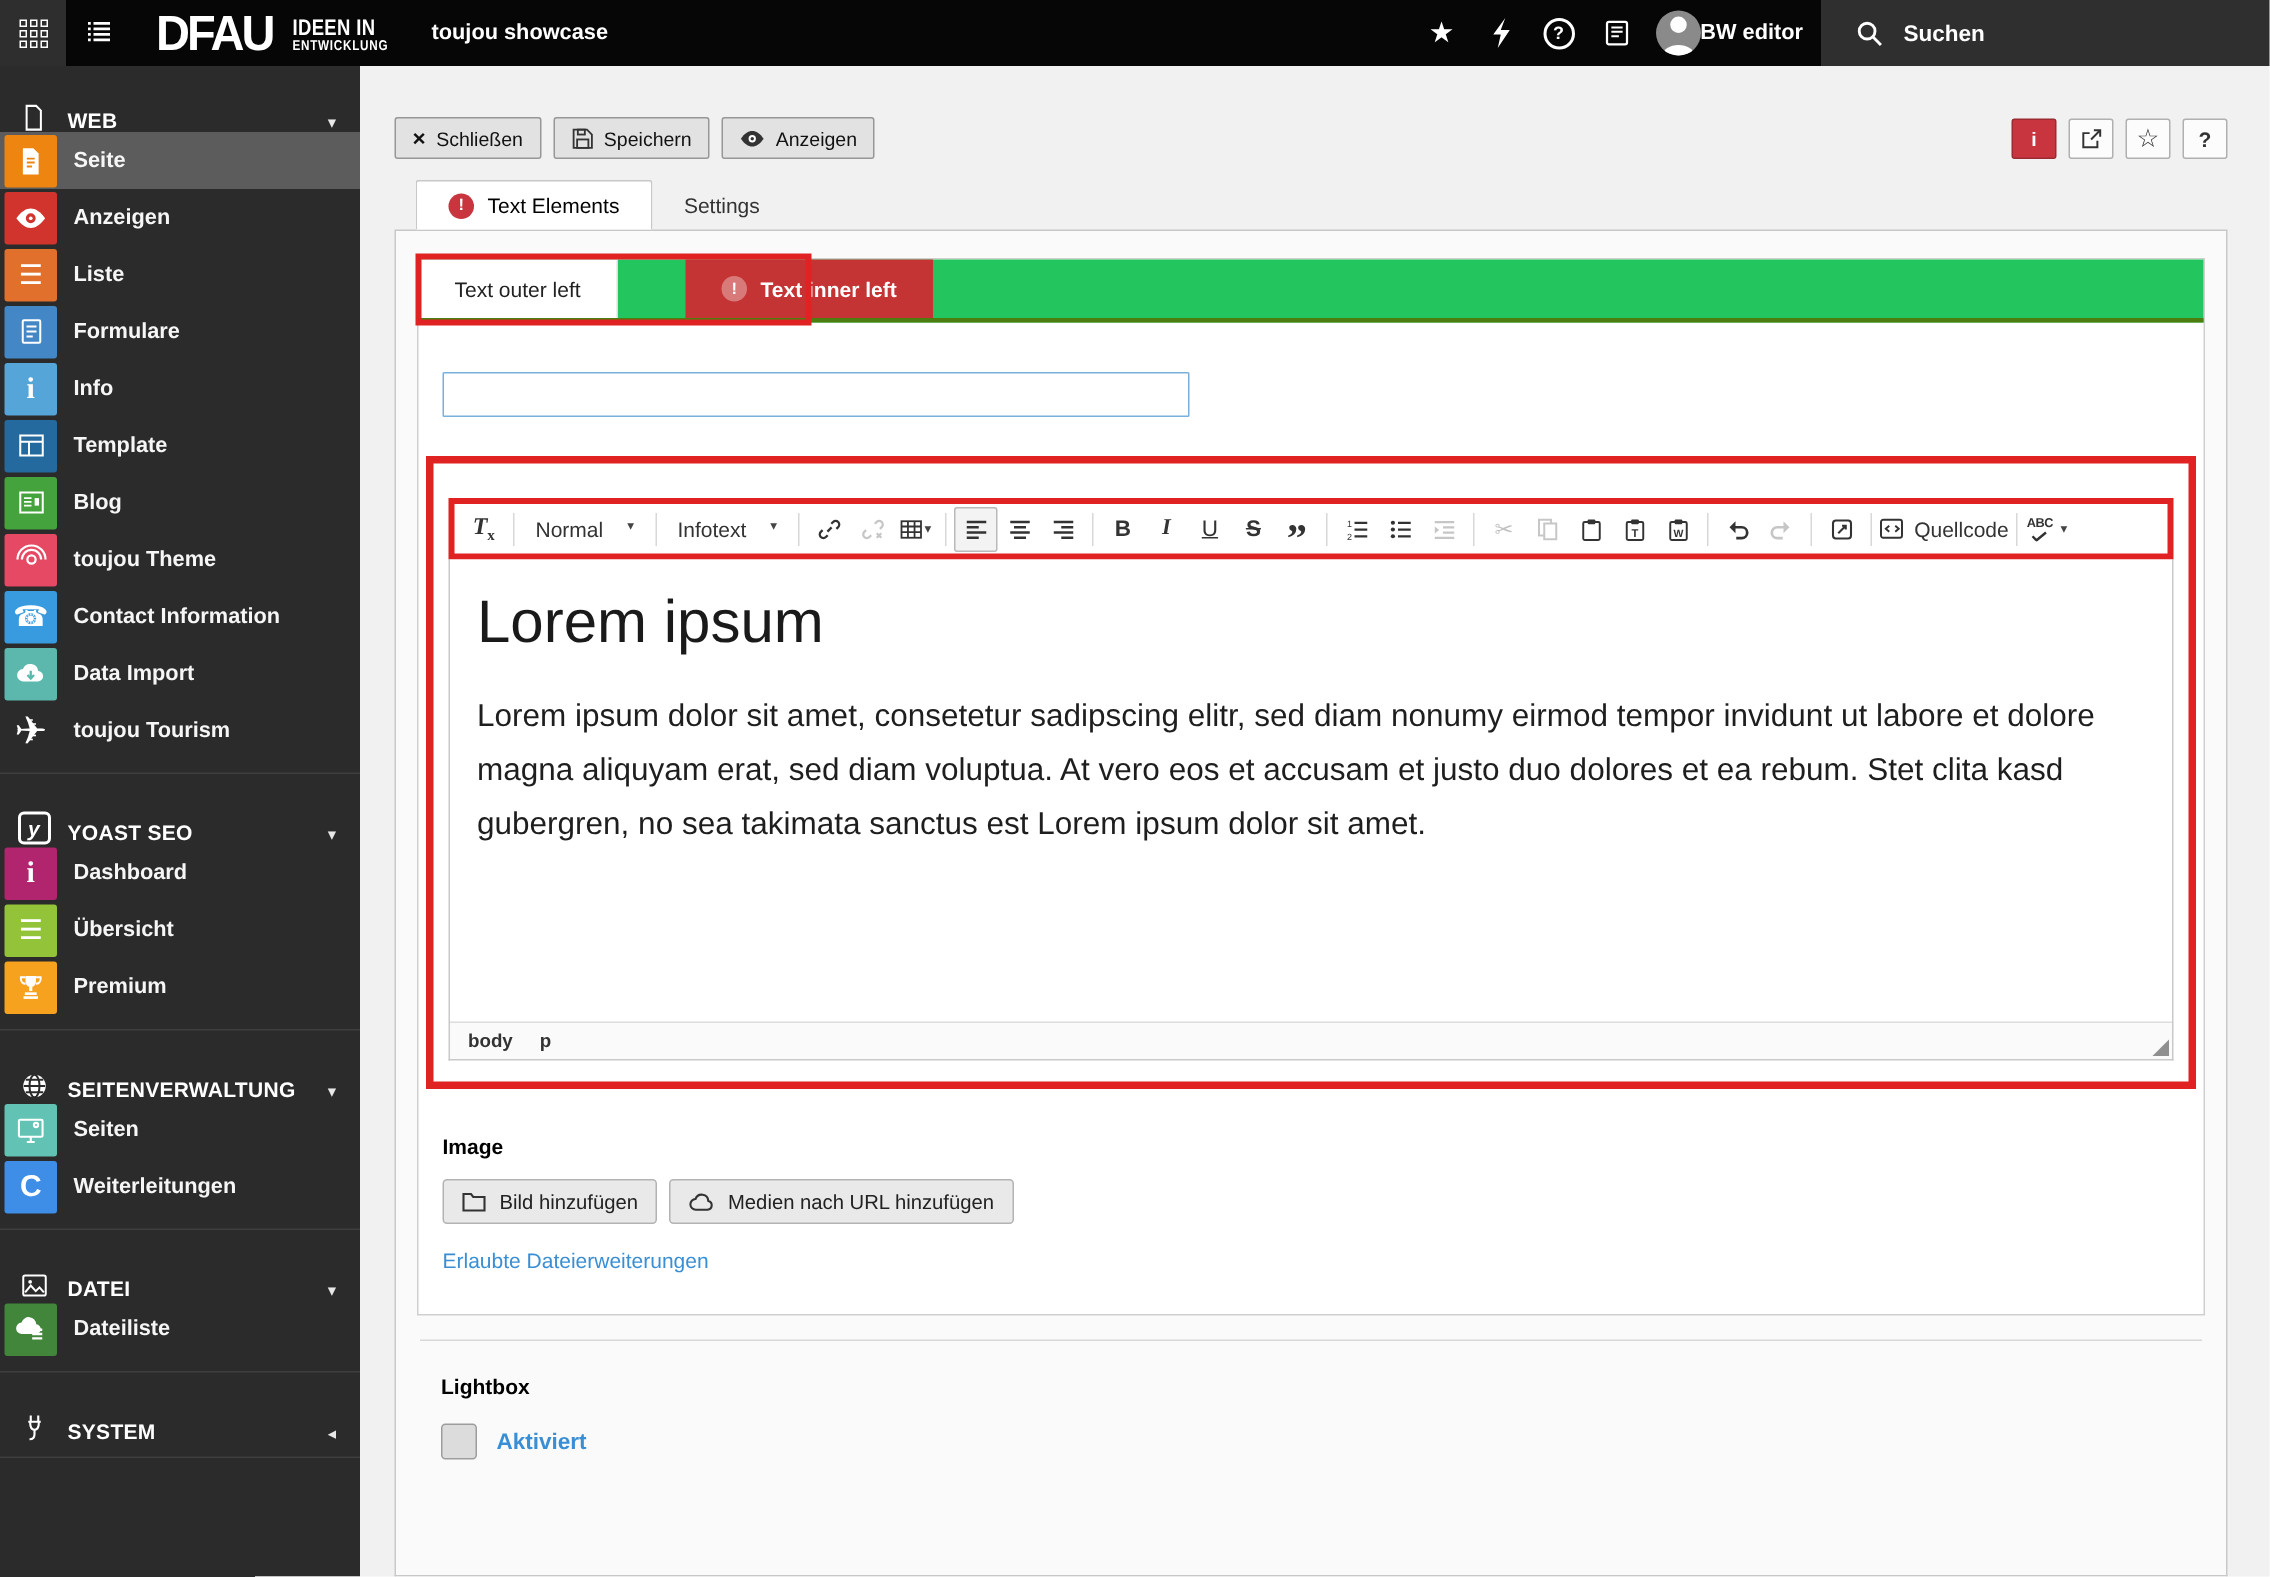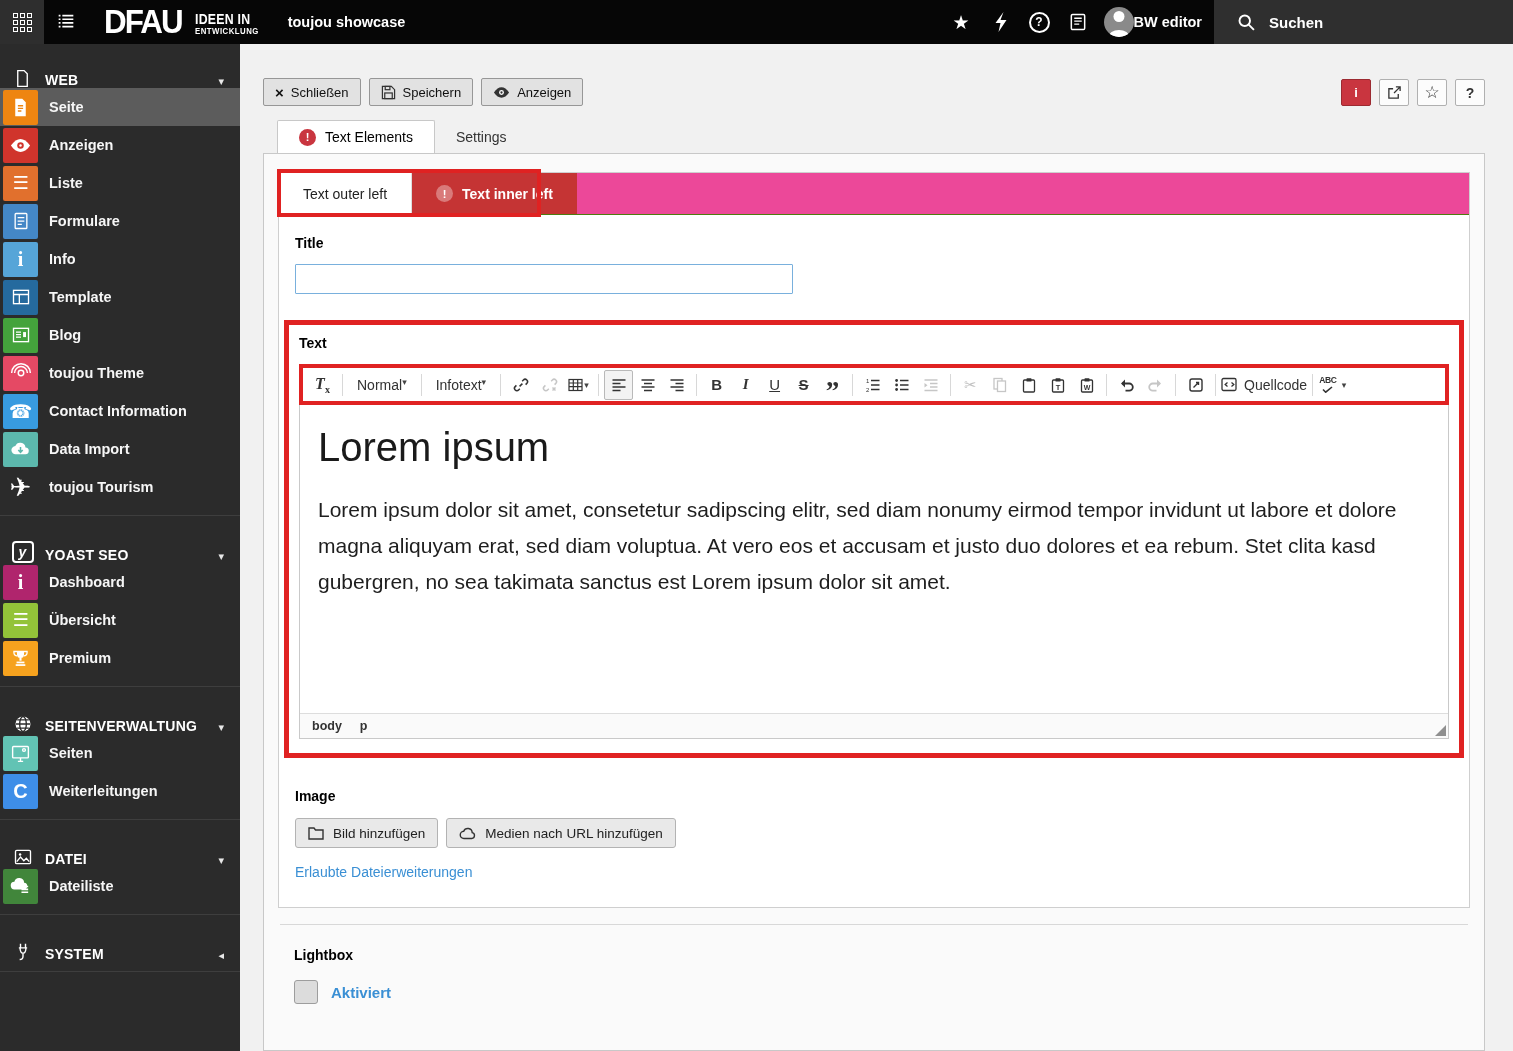--- a/index.html
+++ b/index.html
@@ -65,21 +65,21 @@
   .star-o{font-size:17px;line-height:1;}
 
   .tabsrow{display:flex;margin:6px 28px 0 23px;border-bottom:1px solid var(--panel-border);padding-left:14px;}
   .tab{height:33px;display:flex;align-items:center;gap:9px;padding:0 21px;font-size:14px;color:#333;cursor:pointer;}
   .tab.active{background:#fff;border:1px solid var(--panel-border);border-bottom:none;margin-bottom:-1px;border-radius:2px 2px 0 0;color:#000;}
   .alert-badge{width:17px;height:17px;border-radius:50%;background:var(--alert);color:#fff;font-weight:700;font-size:11px;display:flex;align-items:center;justify-content:center;flex:none;}
   .alert-badge.light{background:rgba(255,255,255,.35);}
 
   .panel{flex:1;margin:0 28px 0 23px;background:#fafafa;border:1px solid var(--panel-border);border-top:none;padding:18px 14px 0;overflow:hidden;}
   .card{background:#fff;border:1px solid #cfcfcf;}
-  .subtabs{position:relative;display:flex;background:#ec4899;border-bottom:1px solid #4d7c0f;height:42px;}
+  .subtabs{position:relative;display:flex;background:#22c55e;border-bottom:3px solid #4d7c0f;height:42px;gap:45px;}
   .subtab{display:flex;align-items:center;gap:9px;padding:0 24px;font-size:14px;color:#222;cursor:pointer;}
   .subtab.active{background:#fff;border-right:1px solid #ddd;}
   .subtab.alert-tab{background:#c53434;color:#fff;font-weight:600;}
   .anno{position:absolute;border:4px solid var(--red);pointer-events:none;z-index:4;}
   .anno-subtabs{left:-2px;top:-4px;width:264px;height:48px;}
 
   .card-body{padding:20px 16px 26px;}
   .field-label{font-size:14px;font-weight:700;color:#000;}
   .title-input{display:block;margin-top:13px;width:498px;height:30px;border:1px solid #79b0dd;border-radius:1px;background:#fff;outline:none;padding:0 8px;font-size:14px;font-family:inherit;}
 
@@ -87,21 +87,21 @@
   .editor{margin-top:13px;}
   .ck-toolbar{border:4px solid var(--red);background:#fff;display:flex;align-items:center;height:41px;padding:0 5px;}
   .ck-sep{width:1px;height:22px;background:#d8d8d8;margin:0 5px;flex:none;}
   .ck-btn{min-width:29px;height:30px;display:flex;align-items:center;justify-content:center;color:#333;font-size:15px;cursor:pointer;flex:none;}
   .ck-btn.boxed{border:1px solid #b9b9b9;background:#f3f3f3;border-radius:2px;}
   .ck-btn.b{font-weight:700;}
   .ck-btn.i{font-style:italic;font-family:"Liberation Serif",serif;font-weight:600;}
   .ck-btn.u{text-decoration:underline;}
   .ck-btn.s{text-decoration:line-through;font-weight:600;}
   .ck-btn.gray{color:#c2c2c2;}
-  .ck-combo{display:flex;padding:0 9px;font-size:14px;color:#333;cursor:pointer;}
+  .ck-combo{display:flex;gap:16px;padding:0 9px;font-size:14px;color:#333;cursor:pointer;}
   .caret{font-size:9px;color:#444;}
   .tx{display:flex;align-items:flex-start;font-weight:600;font-style:italic;font-family:"Liberation Serif",serif;font-size:16px;}
   .tx sub{font-size:10px;margin-top:9px;font-style:normal;}
   .quote-g{font-family:"Liberation Serif",serif;font-size:27px;font-weight:700;line-height:10px;margin-top:12px;}
   .spell{display:flex;flex-direction:column;align-items:center;line-height:1;gap:1px;}
   .spell .abc{font-size:8.5px;font-weight:700;letter-spacing:-.3px;}
   .srclabel{font-size:14px;margin-left:6px;}
 
   .ck-body{border:1px solid #c9c9c9;border-top:none;}
   .ck-content{background:#fff;height:308px;padding:4px 18px;overflow:hidden;}
@@ -470,25 +470,23 @@
         <div class="subtab alert-tab">
           <span class="alert-badge light">
                 <span>!</span>
               </span>
           <span>Text inner left</span>
         </div>
         <div class="anno anno-subtabs"></div>
       </div>
 
       <div class="card-body">
-        <div class="field-label">Title</div>
         <input class="title-input" type="text" value="" style="">
 
         <div class="text-anno">
-          <div class="field-label">Text</div>
 
           <div class="editor">
             <div class="ck-toolbar">
               <div class="ck-btn">
                     <span class="tx">
                       <span>T</span>
                       <sub>x</sub>
                     </span>
                   </div>
               <div class="ck-sep"></div>

